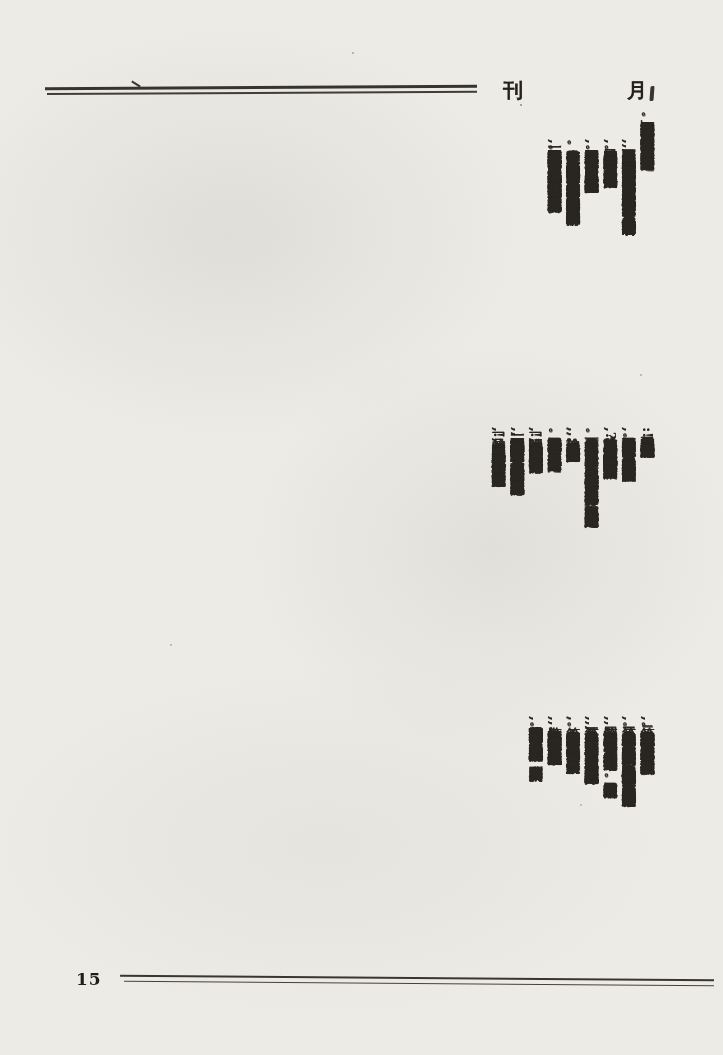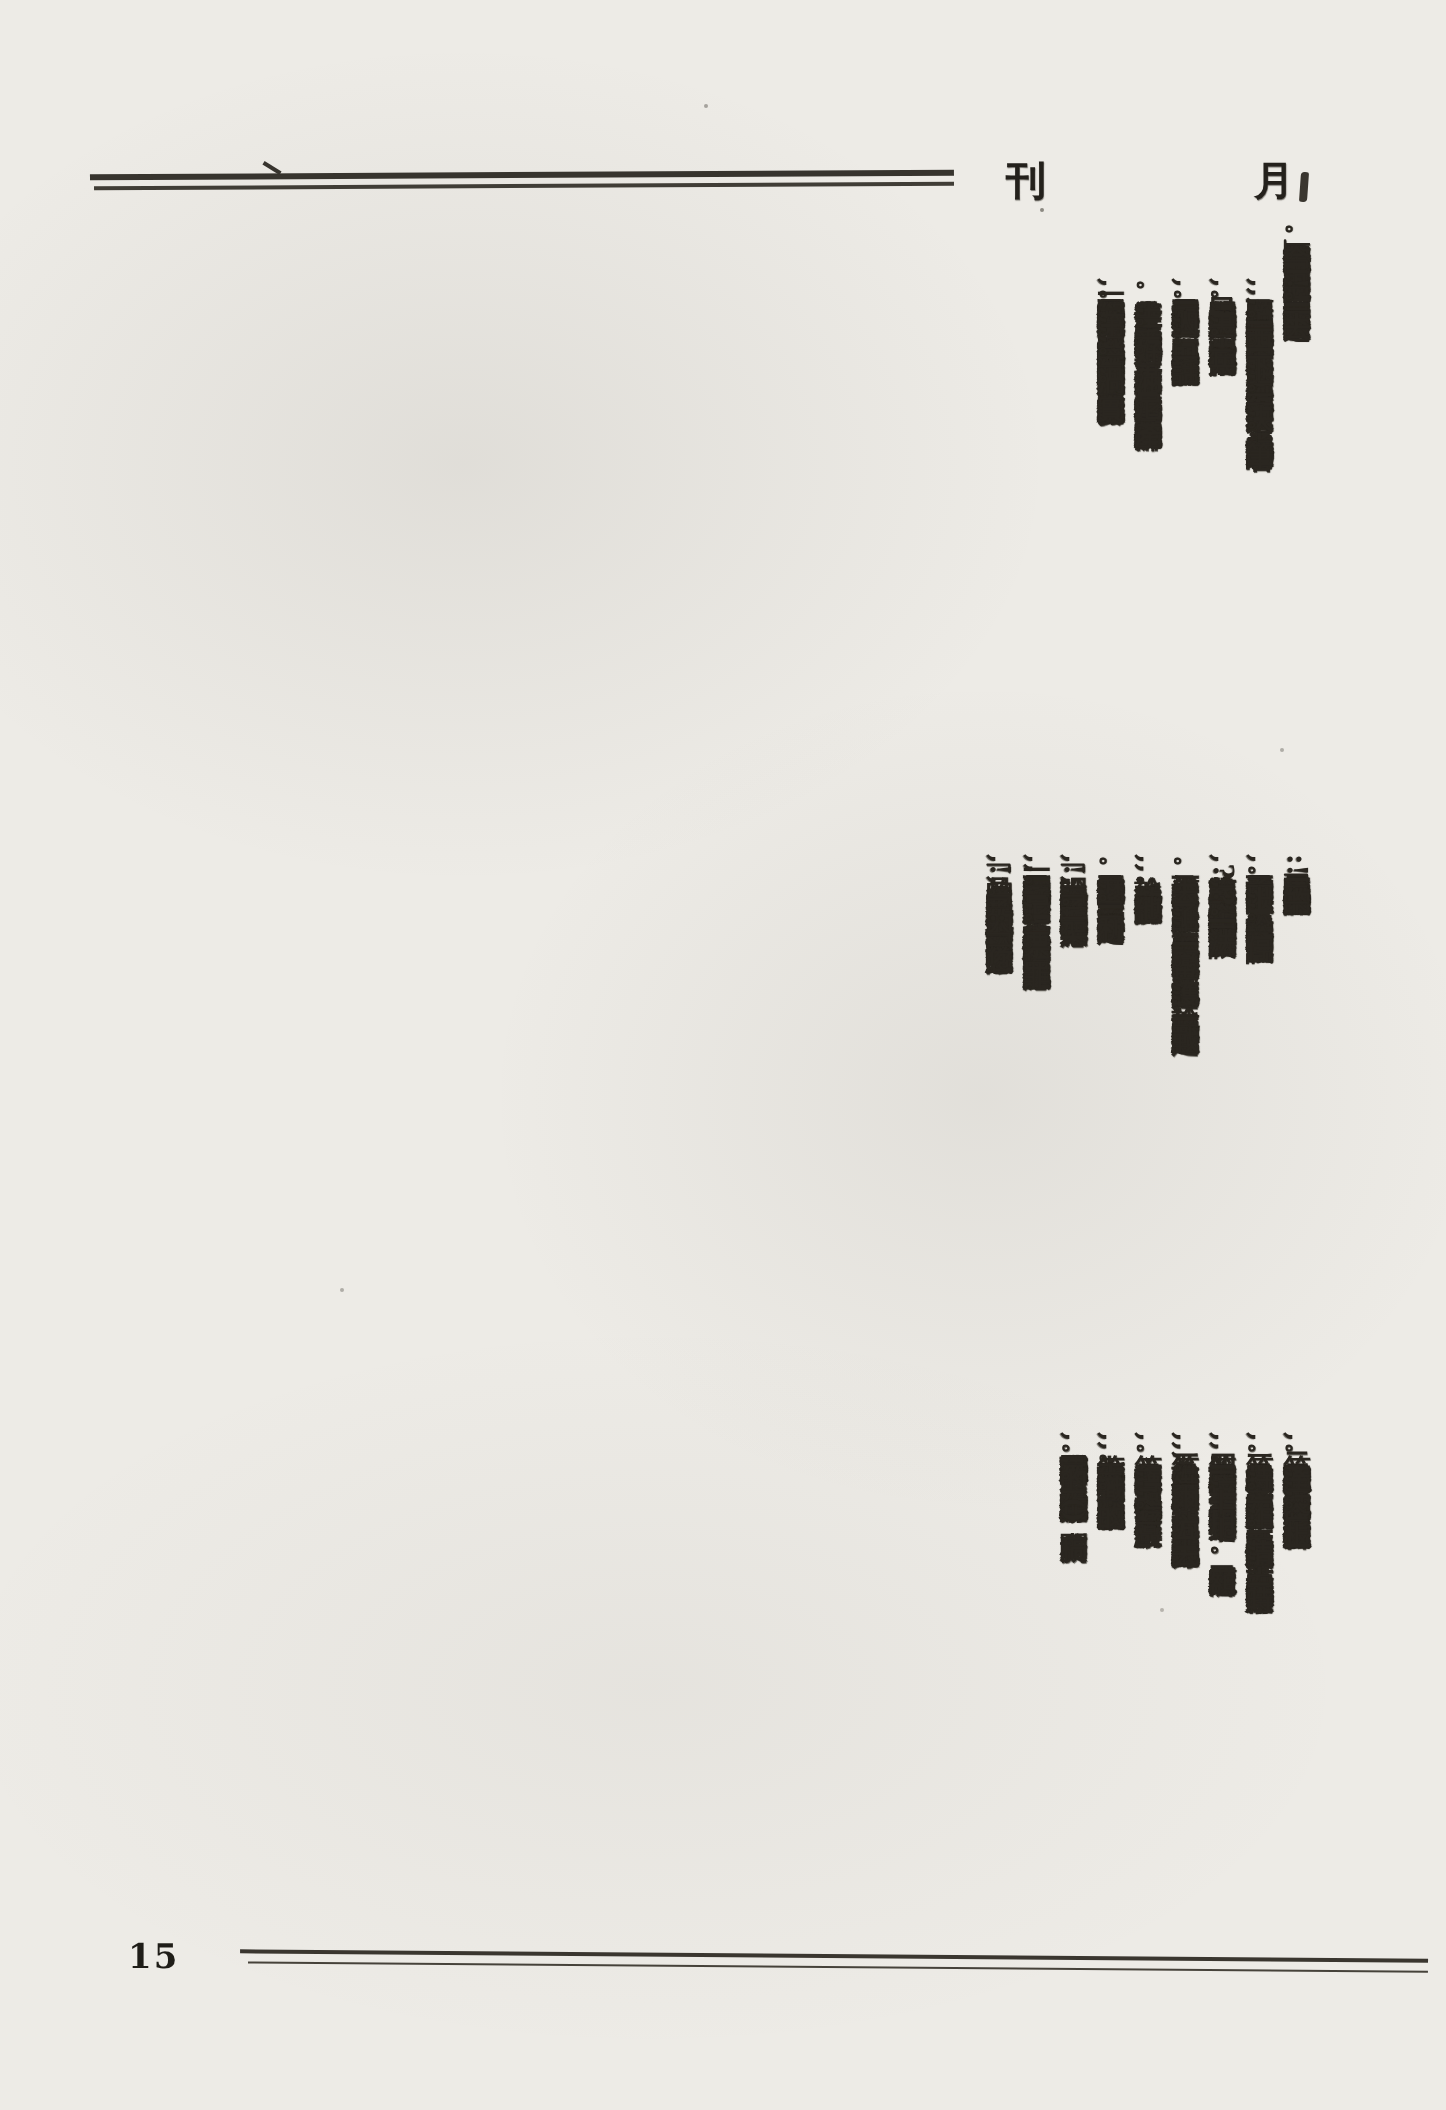--- a/index.html
+++ b/index.html
@@ -66,21 +66,21 @@
     word-break: break-all;
     line-break: anywhere;
   }
   .band-1 { top: 111px; }
   .band-2 { top: 399px; }
   .band-3 { top: 688px; }
   .band p { margin: 0; padding: 0; }
   .band p.indent { text-indent: 2em; }
   
   .page-number {
-    position: absolute; left: 64px; top: 969px;
+    position: absolute; left: 76px; top: 969px;
     font-family: "DejaVu Serif", serif;
     font-size: 17px; font-weight: bold; color: #1f1d18;
     letter-spacing: 1px;
   }
   .footer-rule {
     position: absolute; left: 120px; top: 977px; width: 594px; height: 9px;
     transform: rotate(0.45deg);
   }
   .footer-rule .l1 { position:absolute; top:0; left:0; right:0; height:2.2px; background:#3a362f; }
   .footer-rule .l2 { position:absolute; top:5.5px; left:4px; right:0; height:1.6px; background:#46423a; }

